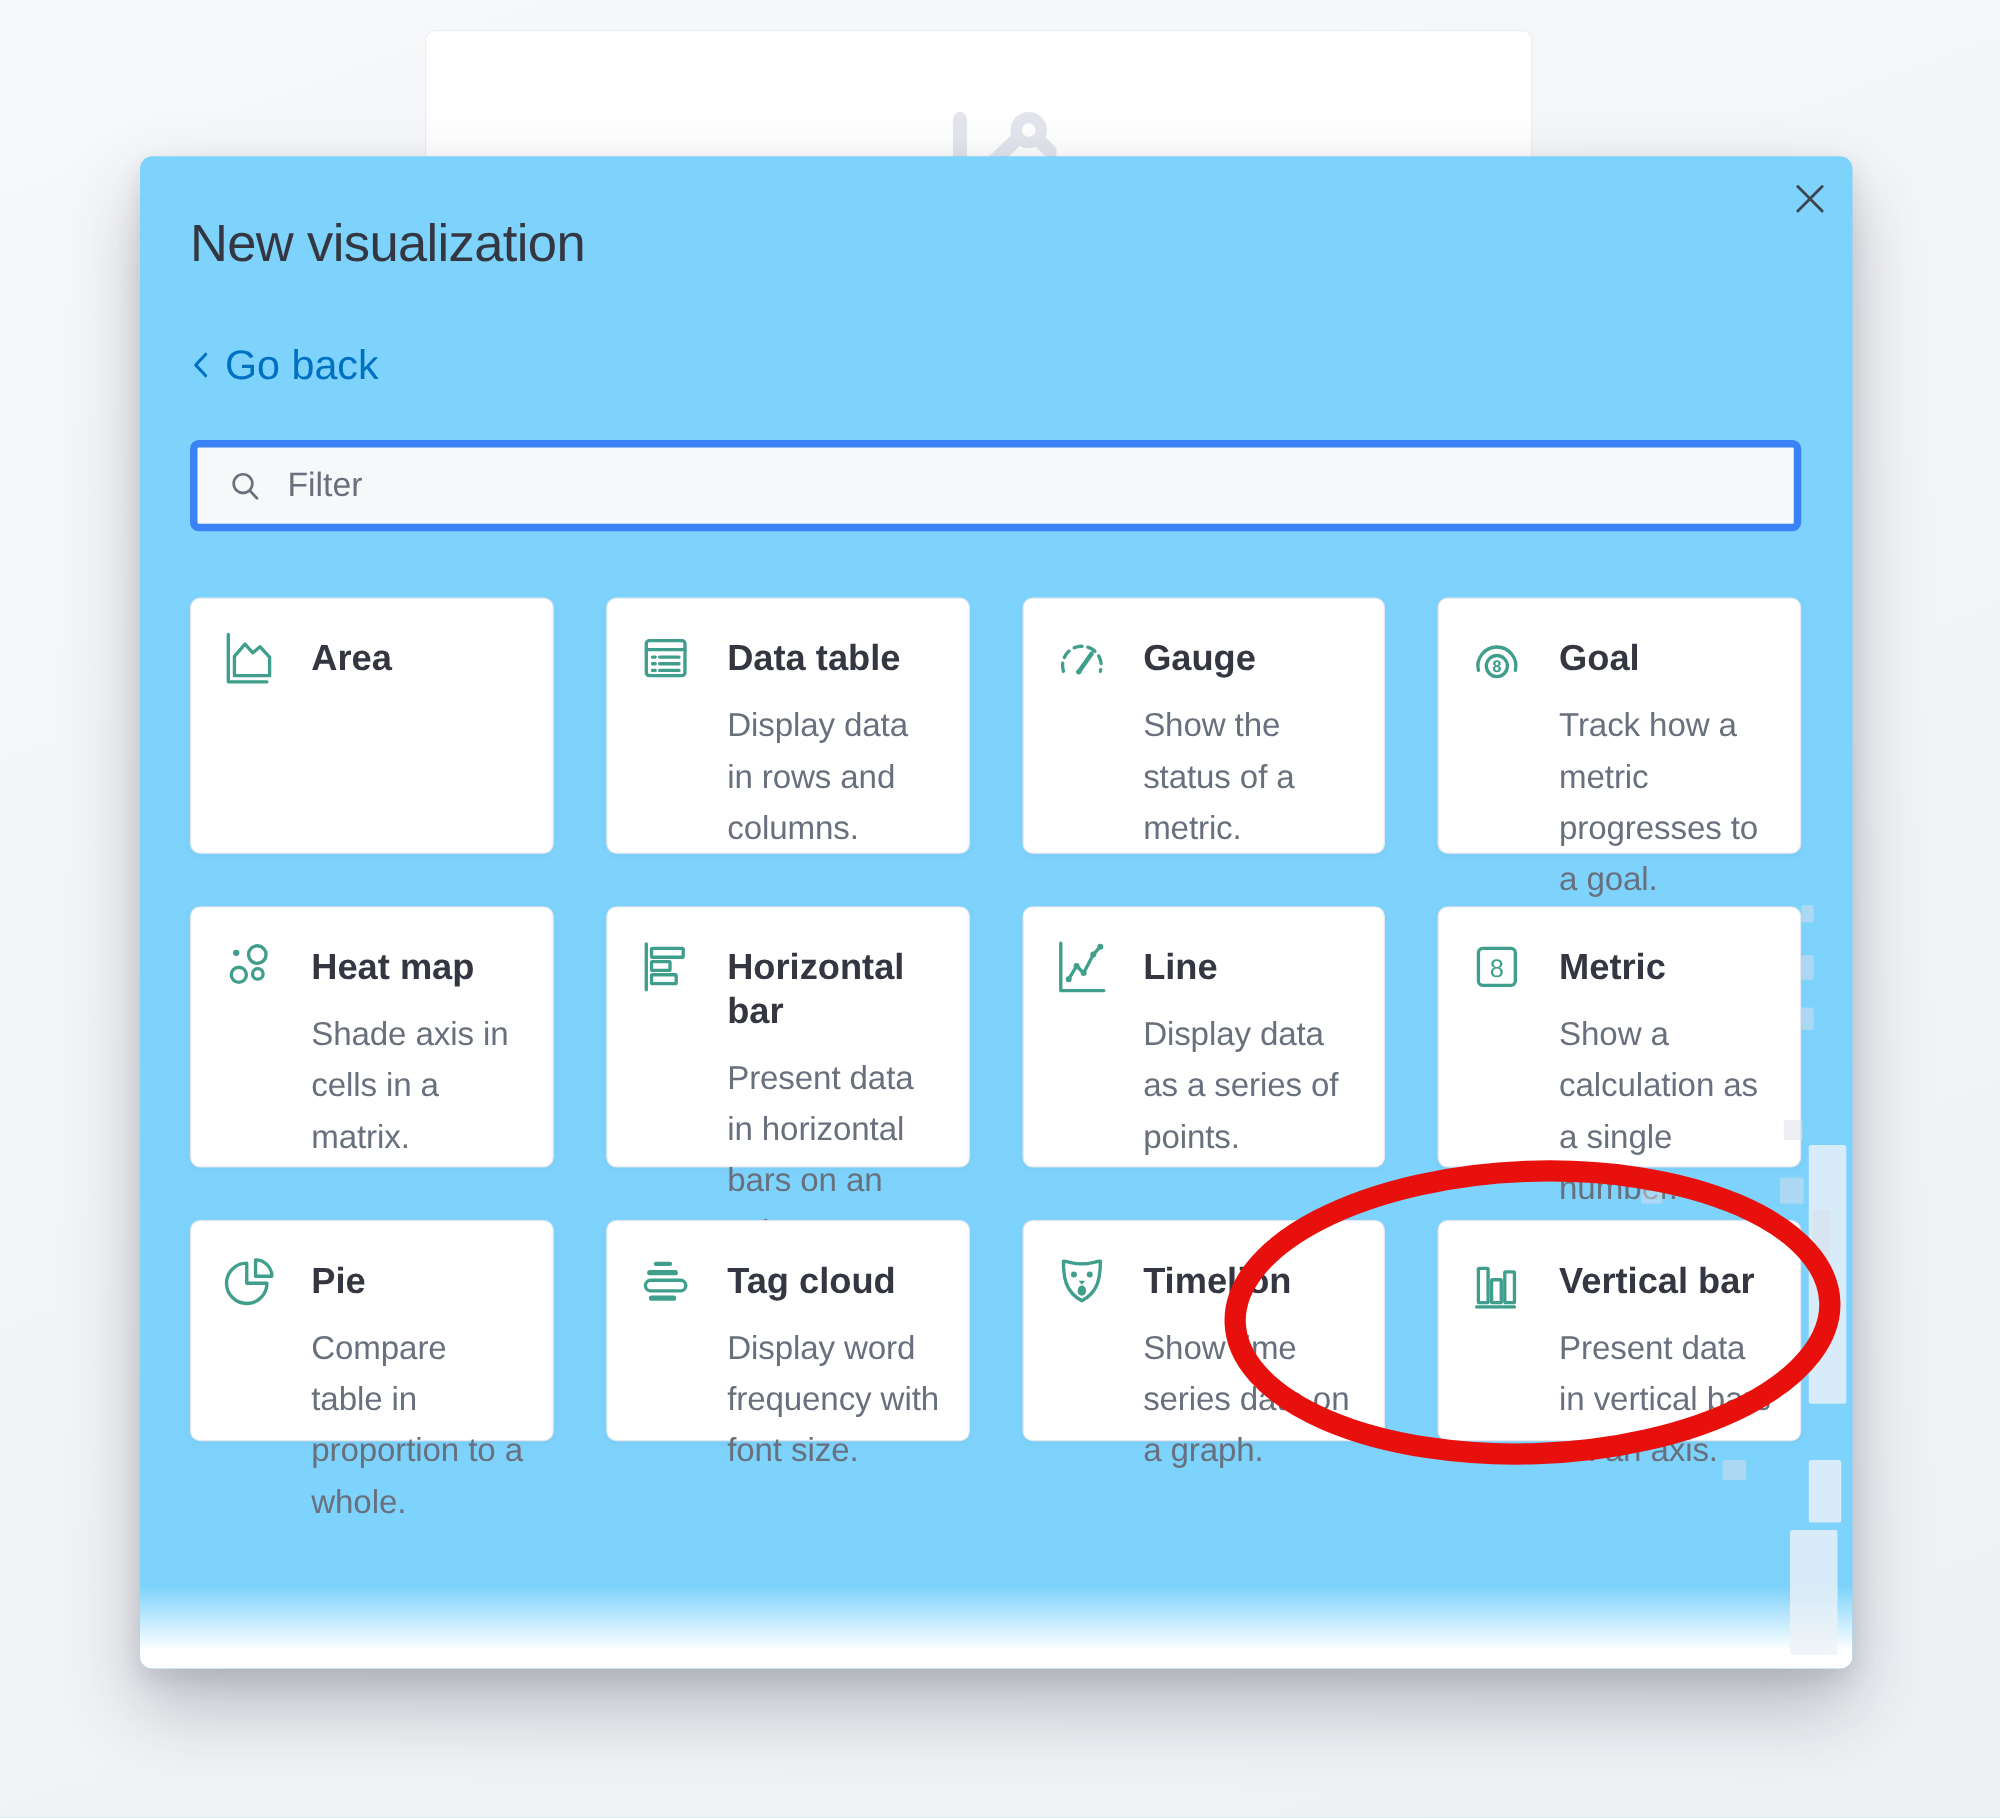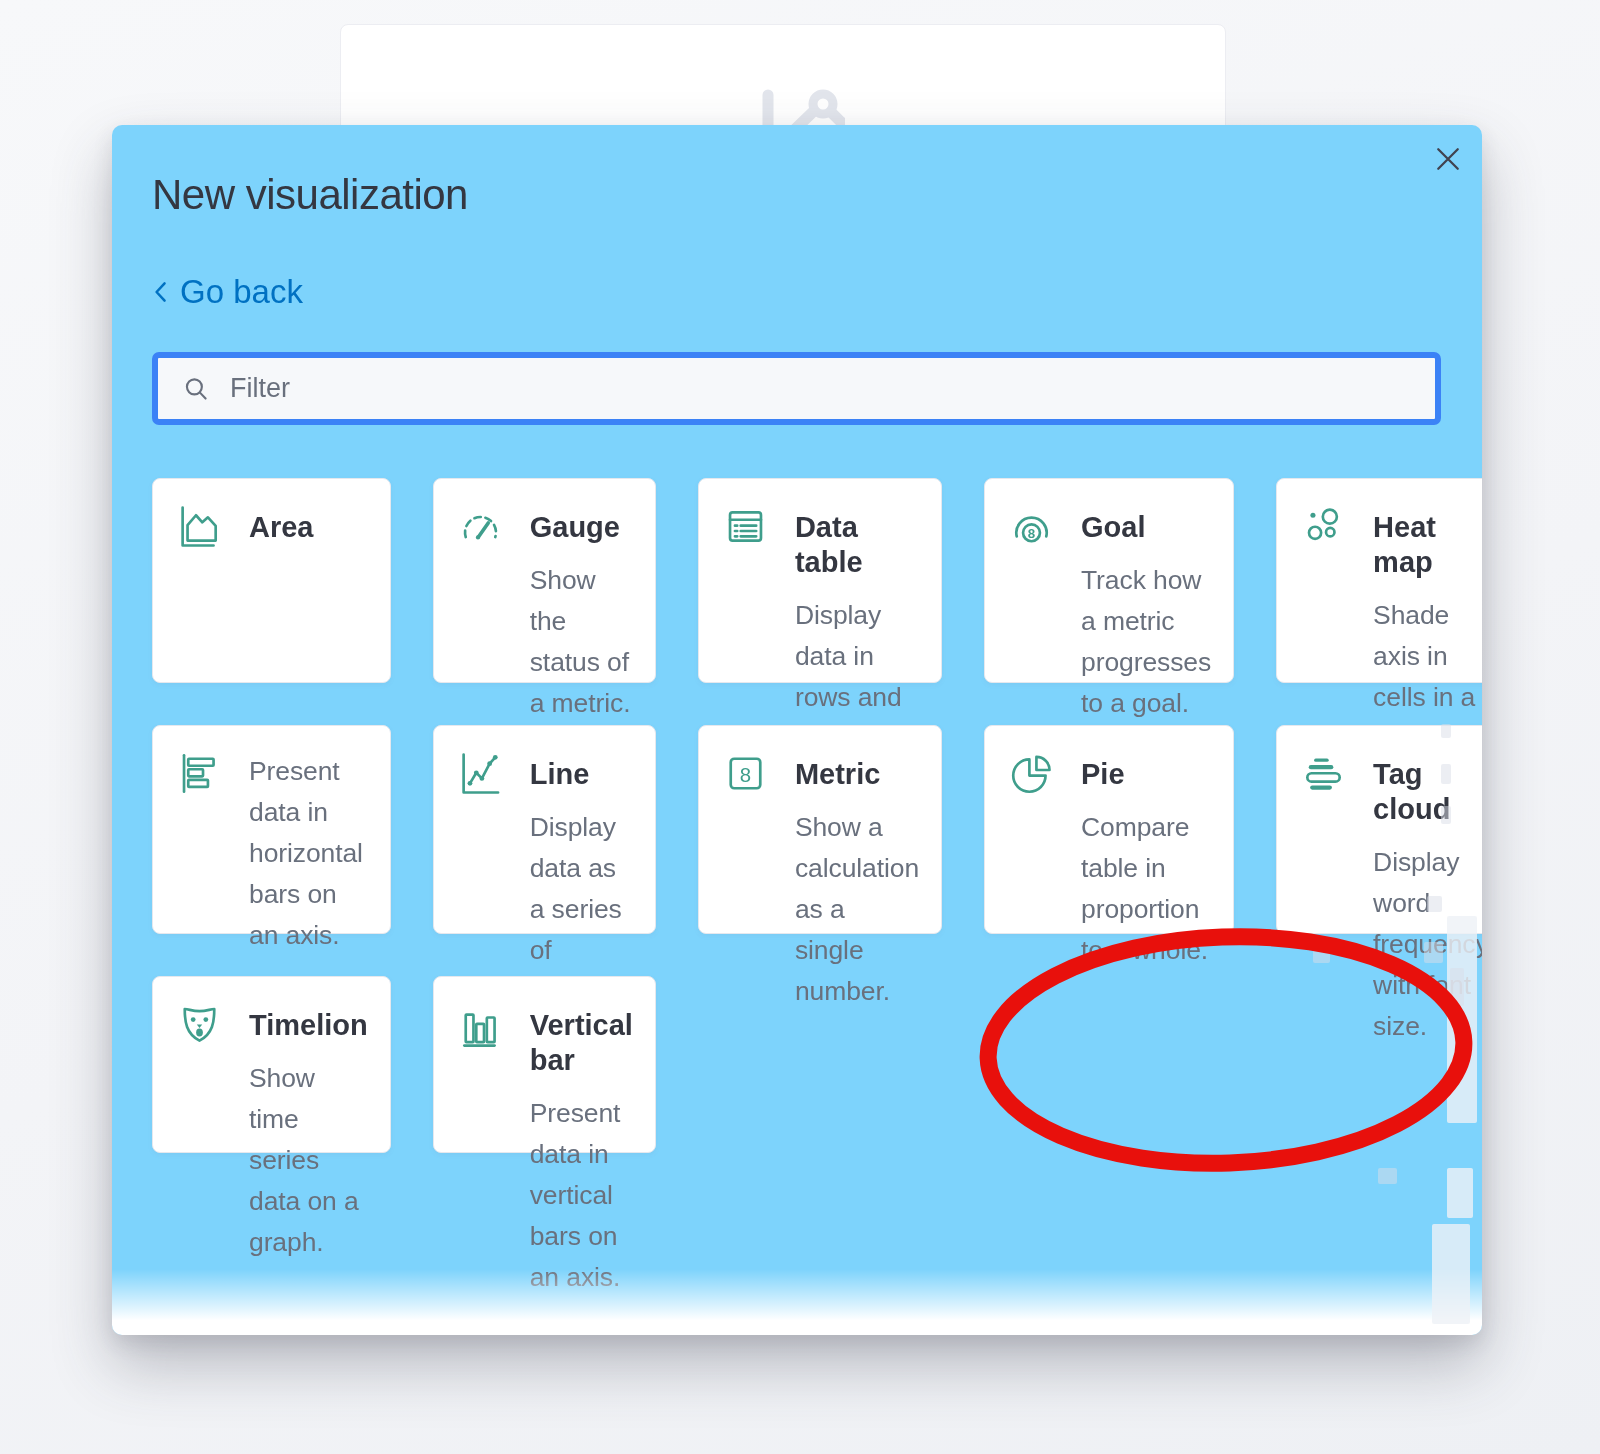--- a/index.html
+++ b/index.html
@@ -42,21 +42,21 @@
     display:flex;align-items:center;
   }
   .filter-wrap svg{margin-left:22px;flex:none;}
   .filter-input{
     flex:1;height:100%;border:none;background:transparent;outline:none;
     font-family:"Liberation Sans",sans-serif;font-size:27px;color:#343741;padding:0 18px;
   }
   .filter-input::placeholder{color:#69707d;opacity:1;}
   .viz-grid{
     margin:53px 41px 0 40px;display:grid;
-    grid-template-columns:repeat(5,1fr);
+    grid-template-columns:repeat(4,1fr);
     grid-template-rows:205px 209px 177px 210px;
     column-gap:43px;row-gap:48px;gap:42px;
   }
   .viz-card{
     background:#fff;border:1.5px solid #e5e8ee;border-radius:8px;
     box-shadow:0 2px 5px rgba(110,120,140,.07);
     padding:25px 22px 20px 24px;display:flex;gap:27px;cursor:pointer;box-sizing:border-box;
   }
   .viz-card .ic{flex:none;width:45px;height:45px;}
   .viz-card .txt{min-width:0;}
@@ -119,46 +119,46 @@
         <path d="M4 2.5 V29.5 H26"></path>
         <path d="M7.5 26 V15 L13.5 8 L18 13 L22 9.5 L27.5 15.5 V26 Z"></path>
       </svg>
       <div class="txt">
         <div class="viz-title">Area</div>
       </div>
     </div>
 
     <div class="viz-card">
       <svg class="ic tico" viewBox="0 0 32 32" width="45" height="45">
-        <path d="M5.5 23.5 A11 11 0 1 1 26.5 23.5" stroke-dasharray="4.6 3.4"></path>
-        <path d="M14.5 23.5 L21.5 13.5" stroke-width="2.6"></path>
-        <circle class="f" cx="14.2" cy="23.8" r="1.5"></circle>
-      </svg>
-      <div class="txt">
-        <div class="viz-title">Gauge</div>
-        <div class="viz-desc">Show the status of a metric.</div>
-      </div>
-    </div>
-
-    <div class="viz-card">
-      <svg class="ic tico" viewBox="0 0 32 32" width="45" height="45">
         <rect x="5" y="6" width="22" height="20" rx="1.8"></rect>
         <path d="M5 11.2 H27"></path>
         <path d="M8.5 15.4 h1.6 M12.6 15.4 h11"></path>
         <path d="M8.5 19.2 h1.6 M12.6 19.2 h11"></path>
         <path d="M8.5 23 h1.6 M12.6 23 h11"></path>
       </svg>
       <div class="txt">
         <div class="viz-title">Data table</div>
         <div class="viz-desc">Display data in rows and columns.</div>
       </div>
     </div>
 
     <div class="viz-card">
       <svg class="ic tico" viewBox="0 0 32 32" width="45" height="45">
+        <path d="M5.5 23.5 A11 11 0 1 1 26.5 23.5" stroke-dasharray="4.6 3.4"></path>
+        <path d="M14.5 23.5 L21.5 13.5" stroke-width="2.6"></path>
+        <circle class="f" cx="14.2" cy="23.8" r="1.5"></circle>
+      </svg>
+      <div class="txt">
+        <div class="viz-title">Gauge</div>
+        <div class="viz-desc">Show the status of a metric.</div>
+      </div>
+    </div>
+
+    <div class="viz-card">
+      <svg class="ic tico" viewBox="0 0 32 32" width="45" height="45">
         <path d="M5.5 23 A10.8 10.8 0 1 1 26.5 23"></path>
         <circle cx="16" cy="20.5" r="6"></circle>
         <text x="16" y="24" font-size="9.5" font-weight="700" text-anchor="middle">8</text>
       </svg>
       <div class="txt">
         <div class="viz-title">Goal</div>
         <div class="viz-desc">Track how a metric progresses to a goal.</div>
       </div>
     </div>
 
@@ -176,20 +176,21 @@
     </div>
 
     <div class="viz-card">
       <svg class="ic tico" viewBox="0 0 32 32" width="45" height="45">
         <path d="M5 3 V29"></path>
         <rect x="8" y="5.5" width="18" height="5" rx=".5"></rect>
         <rect x="8" y="13" width="10.5" height="5" rx=".5"></rect>
         <rect x="8" y="20.5" width="14" height="5" rx=".5"></rect>
       </svg>
       <div class="txt">
+        <div class="viz-title">Horizontal bar</div>
         <div class="viz-desc">Present data in horizontal bars on an axis.</div>
       </div>
     </div>
 
     <div class="viz-card">
       <svg class="ic tico" viewBox="0 0 32 32" width="45" height="45">
         <path d="M4 2.5 V29.5 H28.5"></path>
         <path d="M8.5 23 L13 15.5 L17 19.5 L22.5 9 L26.5 4.5"></path>
         <circle class="f" cx="8.5" cy="23" r="1.7"></circle>
         <circle class="f" cx="13" cy="15.5" r="1.7"></circle>

